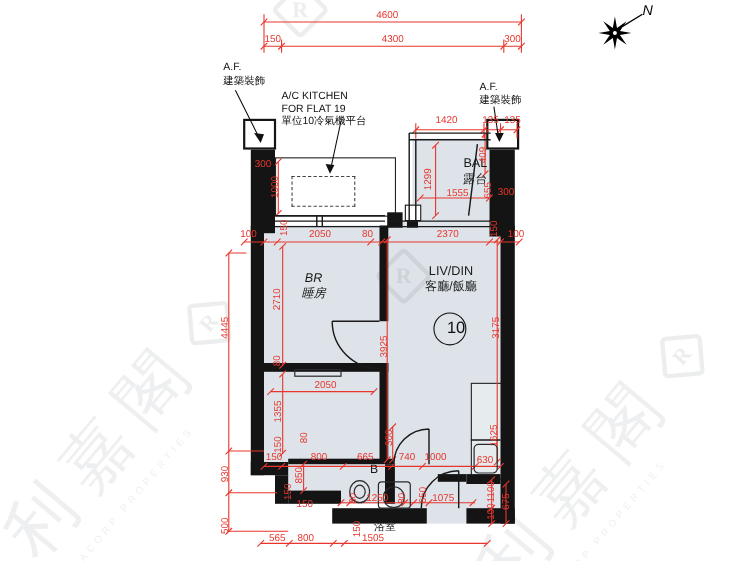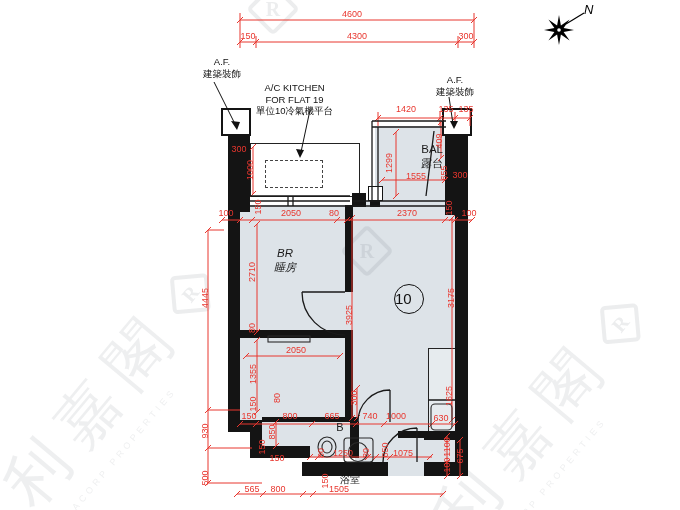--- a/index.html
+++ b/index.html
@@ -12,23 +12,23 @@
   .acbox{position:absolute;background:#fff;border:1.5px solid #222;z-index:2;}
   .acunit{position:absolute;border:1.5px dashed #444;z-index:3;}
   .counter{position:absolute;background:#e6ebee;border:1px solid #222;z-index:2;}
   svg.lines{position:absolute;left:0;top:0;z-index:4;}
   .dim{position:absolute;color:#e8362e;font-size:9px;line-height:9px;white-space:nowrap;
        transform:translate(-50%,-50%);z-index:6;}
   .dim.rot{transform:translate(-50%,-50%) rotate(-90deg);}
   .room-label{position:absolute;color:#1a1a1a;font-size:11.5px;line-height:14px;z-index:6;}
   .center{text-align:center;}
   .cn{font-size:11px;}
-  .ann{position:absolute;color:#111;font-size:9.5px;line-height:11.5px;z-index:6;text-align:center;}
+  .ann{position:absolute;color:#111;font-size:9.5px;line-height:11.5px;z-index:6;}
   .unit-circle{position:absolute;left:394px;top:284px;width:28px;height:28px;border:1.5px solid #111;
-       border-radius:50%;text-align:left;line-height:28px;font-size:15px;color:#111;z-index:6;background:transparent;}
+       border-radius:50%;text-align:right;line-height:28px;font-size:15px;color:#111;z-index:6;background:transparent;}
   .north-label{position:absolute;left:584px;top:2px;font-size:13px;font-style:italic;color:#000;z-index:6;}
   .wm{position:absolute;z-index:2;color:rgba(70,75,85,0.09);pointer-events:none;white-space:nowrap;}
   .wm-cn{font-size:62px;letter-spacing:16px;}
   .wm-en{font-size:9px;letter-spacing:4px;margin-top:4px;}
   .wm-logo{display:inline-block;width:30px;height:30px;border:4px solid rgba(70,75,85,0.10);
        transform:rotate(45deg);border-radius:5px;position:relative;margin:0 14px;}
   .wm-logo b{position:absolute;inset:0;display:flex;align-items:center;justify-content:center;
        transform:rotate(-45deg);font-family:"Liberation Serif",serif;font-size:20px;font-weight:bold;
        color:rgba(70,75,85,0.10);}
 </style>
@@ -163,20 +163,24 @@
       <circle cx="559" cy="30" r="1.8" fill="#fff"></circle>
       <path fill="none" stroke="#000" stroke-width="1.2" d="M566,24 L584,13"></path>
     </g>
   </svg>
 
   
   <div class="room-label center" style="left:253px;top:246px;width:64px;font-style:italic;">
     <div>BR</div>
     <div class="cn">睡房</div>
   </div>
+  <div class="room-label center" style="left:368px;top:240px;width:84px;">
+    <div>LIV/DIN</div>
+    <div class="cn">客廳/飯廳</div>
+  </div>
   <div class="room-label center" style="left:399px;top:142px;width:44px;text-align:right;">
     <div>BAL</div>
     <div class="cn">露台</div>
   </div>
   <div class="room-label center" style="left:332px;top:420px;width:16px;font-size:11px;">B</div>
   <div class="room-label" style="left:340px;top:435px;font-size:10px;margin-top:38px;">浴室</div>
   <div class="unit-circle">10</div>
 
   
   <div class="ann" style="left:203px;top:56px;">

